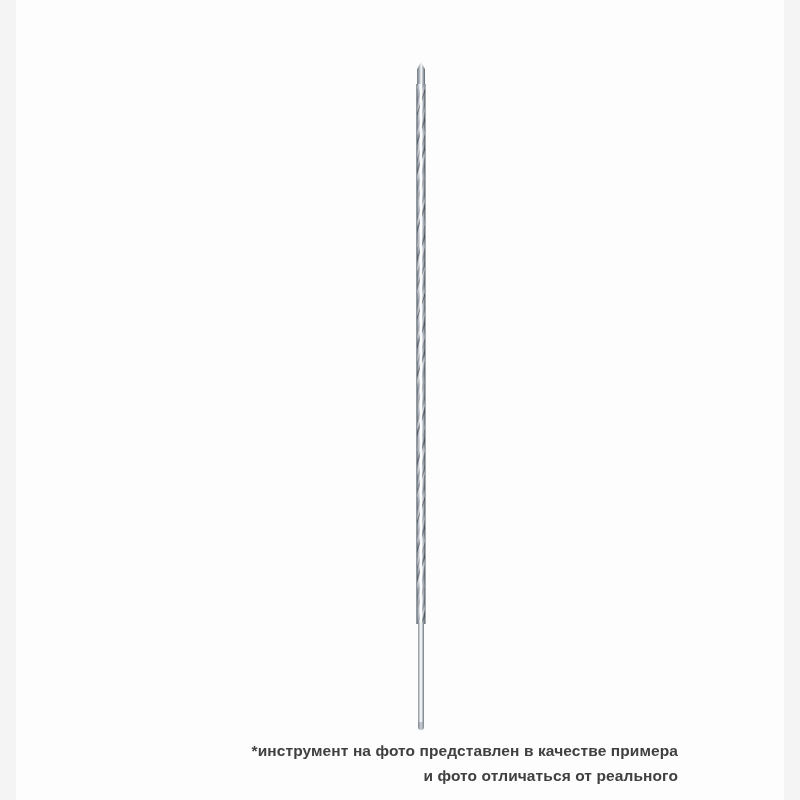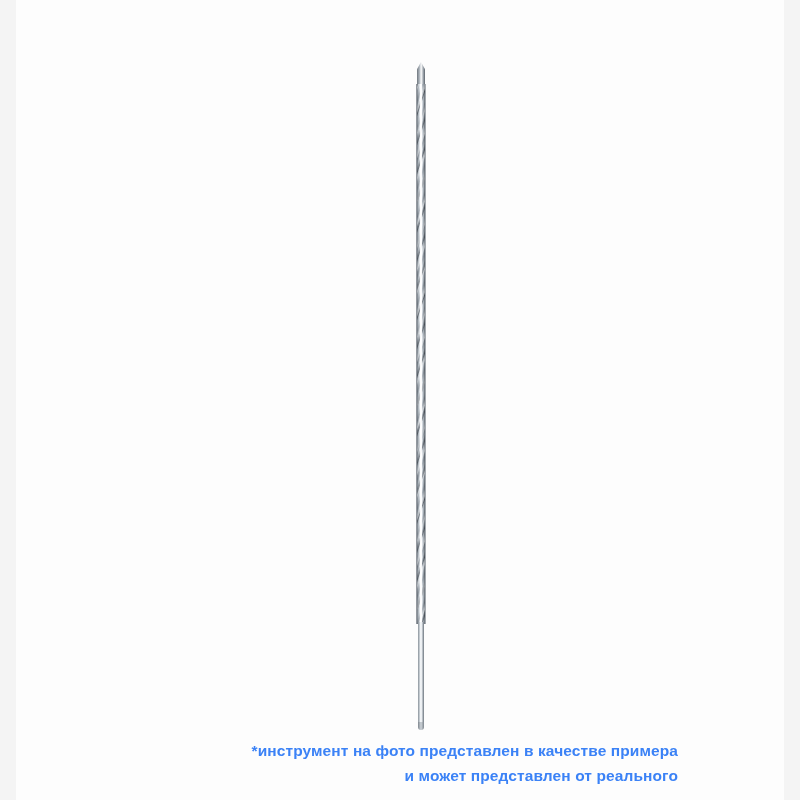--- a/index.html
+++ b/index.html
@@ -143,21 +143,21 @@
     background: rgba(255,255,255,0.9);
   }
 
   
   .caption {
     position: absolute;
     right: 106px;
     bottom: 12px;
     width: 560px;
     text-align: right;
-    color: #3b82f6;
+    color: #404040;
     font-size: 15.5px;
     font-weight: bold;
     line-height: 25px;
     letter-spacing: 0.1px;
   }
   .caption .line { display: block; white-space: nowrap; }
 </style>
 </head>
 <body>
 
@@ -175,17 +175,17 @@
       <div class="flutes2"></div>
       <div class="edge-left"></div>
       <div class="edge-right"></div>
       <div class="highlight"></div>
       <div class="shank"></div>
       <div class="shank-tip"></div>
     </div>
 
     <div class="caption">
       <span class="line">*инструмент на фото представлен в качестве примера</span>
-      <span class="line">и может представлен от реального</span>
+      <span class="line">и фото отличаться от реального</span>
     </div>
 
   </div>
 </div>
 
 </body></html>

